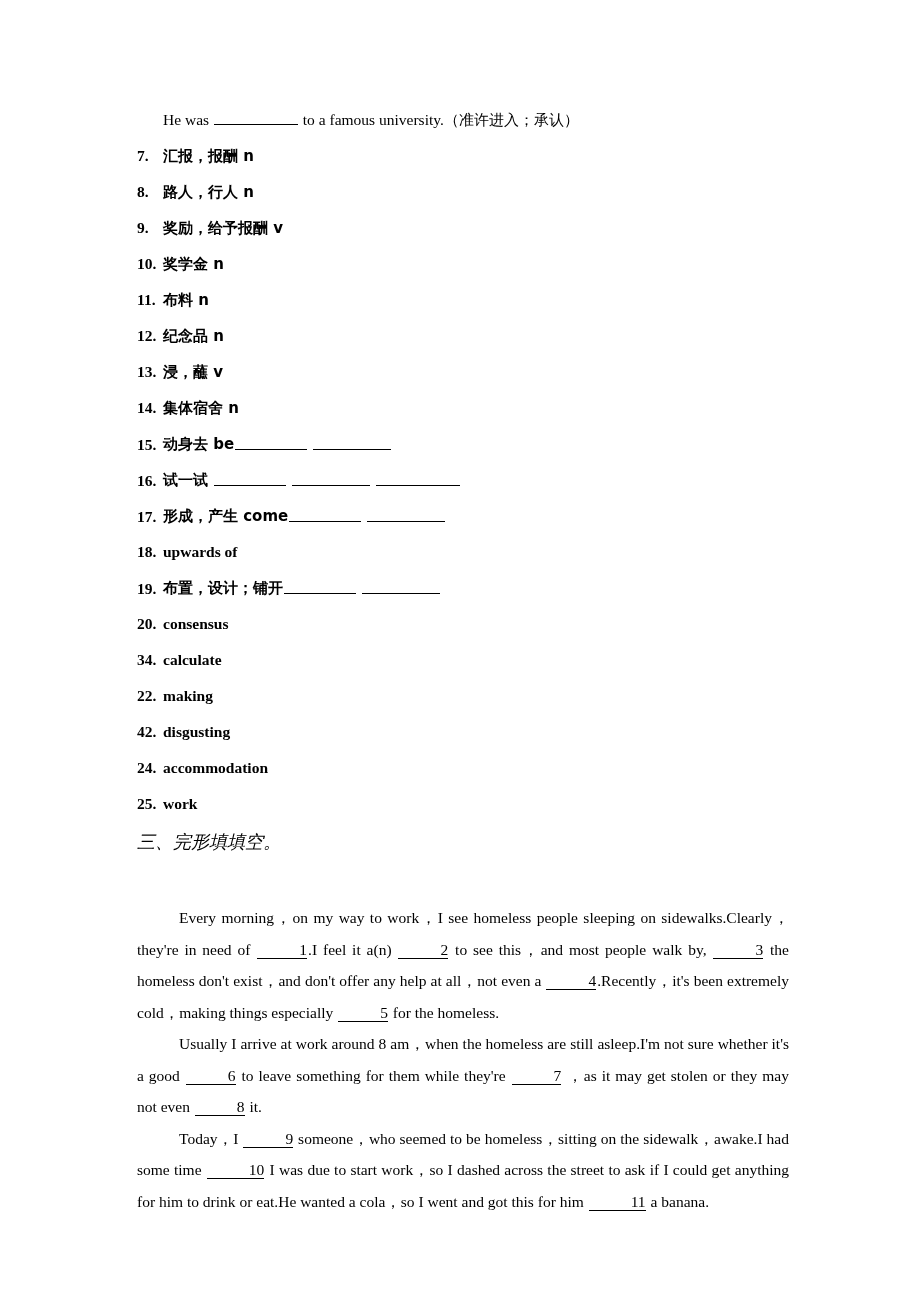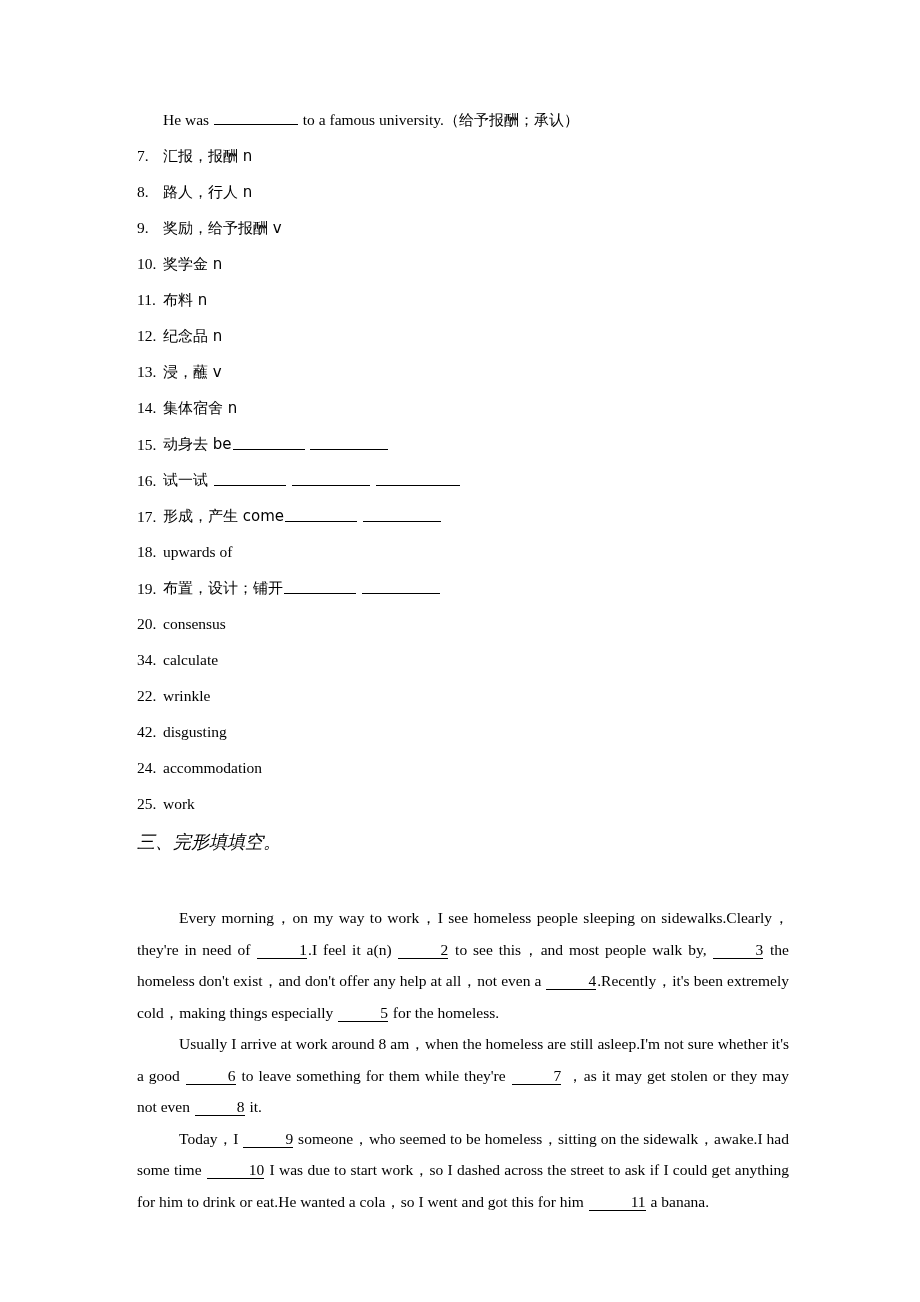--- a/index.html
+++ b/index.html
@@ -39,20 +39,21 @@
     margin-bottom: 16px;
     white-space: nowrap;
   }
 
   .vocab-item {
     font-size: 15.5px;
     line-height: 20px;
     height: 36px;
     white-space: nowrap;
     display: block;
+    font-weight: bold;
   }
 
   .vocab-num {
     display: inline-block;
     min-width: 26px;
     text-align: left;
   }
 
   .vocab-text {
     display: inline;
@@ -121,40 +122,40 @@
 </head>
 <body>
 
 <div class="page">
 
   <div class="vocab-block">
 
     <div class="example-line">
       <span>He was</span>
       <span class="blank w3"></span>
-      <span>to a famous university.</span><span class="cn">（给予报酬；承认）</span>
+      <span>to a famous university.</span><span class="cn">（准许进入；承认）</span>
     </div>
 
     <div id="vocab-items-container">
         <div class="vocab-item"><span class="vocab-num">7.</span><span class="vocab-text cn">汇报，报酬  n</span></div>
         <div class="vocab-item"><span class="vocab-num">8.</span><span class="vocab-text cn">路人，行人 n</span></div>
         <div class="vocab-item"><span class="vocab-num">9.</span><span class="vocab-text cn">奖励，给予报酬 v</span></div>
         <div class="vocab-item"><span class="vocab-num">10.</span><span class="vocab-text cn">奖学金 n</span></div>
         <div class="vocab-item"><span class="vocab-num">11.</span><span class="vocab-text cn">布料 n</span></div>
         <div class="vocab-item"><span class="vocab-num">12.</span><span class="vocab-text cn">纪念品 n</span></div>
         <div class="vocab-item"><span class="vocab-num">13.</span><span class="vocab-text cn">浸，蘸 v</span></div>
         <div class="vocab-item"><span class="vocab-num">14.</span><span class="vocab-text cn">集体宿舍 n</span></div>
         <div class="vocab-item"><span class="vocab-num">15.</span><span class="vocab-text cn">动身去  be</span><span class="blank w1"></span> <span class="blank w2"></span></div>
         <div class="vocab-item"><span class="vocab-num">16.</span><span class="vocab-text cn">试一试 </span><span class="blank w1"></span> <span class="blank w2"></span> <span class="blank w3"></span></div>
         <div class="vocab-item"><span class="vocab-num">17.</span><span class="vocab-text cn">形成，产生  come</span><span class="blank w1"></span> <span class="blank w2"></span></div>
         <div class="vocab-item"><span class="vocab-num">18.</span><span class="vocab-text">upwards of</span></div>
         <div class="vocab-item"><span class="vocab-num">19.</span><span class="vocab-text cn">布置，设计；铺开</span><span class="blank w1"></span> <span class="blank w2"></span></div>
         <div class="vocab-item"><span class="vocab-num">20.</span><span class="vocab-text">consensus</span></div>
         <div class="vocab-item"><span class="vocab-num">34.</span><span class="vocab-text">calculate</span></div>
-        <div class="vocab-item"><span class="vocab-num">22.</span><span class="vocab-text">wrinkle</span></div>
+        <div class="vocab-item"><span class="vocab-num">22.</span><span class="vocab-text">making</span></div>
         <div class="vocab-item"><span class="vocab-num">42.</span><span class="vocab-text">disgusting</span></div>
         <div class="vocab-item"><span class="vocab-num">24.</span><span class="vocab-text">accommodation</span></div>
         <div class="vocab-item"><span class="vocab-num">25.</span><span class="vocab-text">work</span></div>
       </div>
 
   </div>
 
   <div class="section-head">三、完形填填空。</div>
 
   <div class="passage" id="passage-container">

